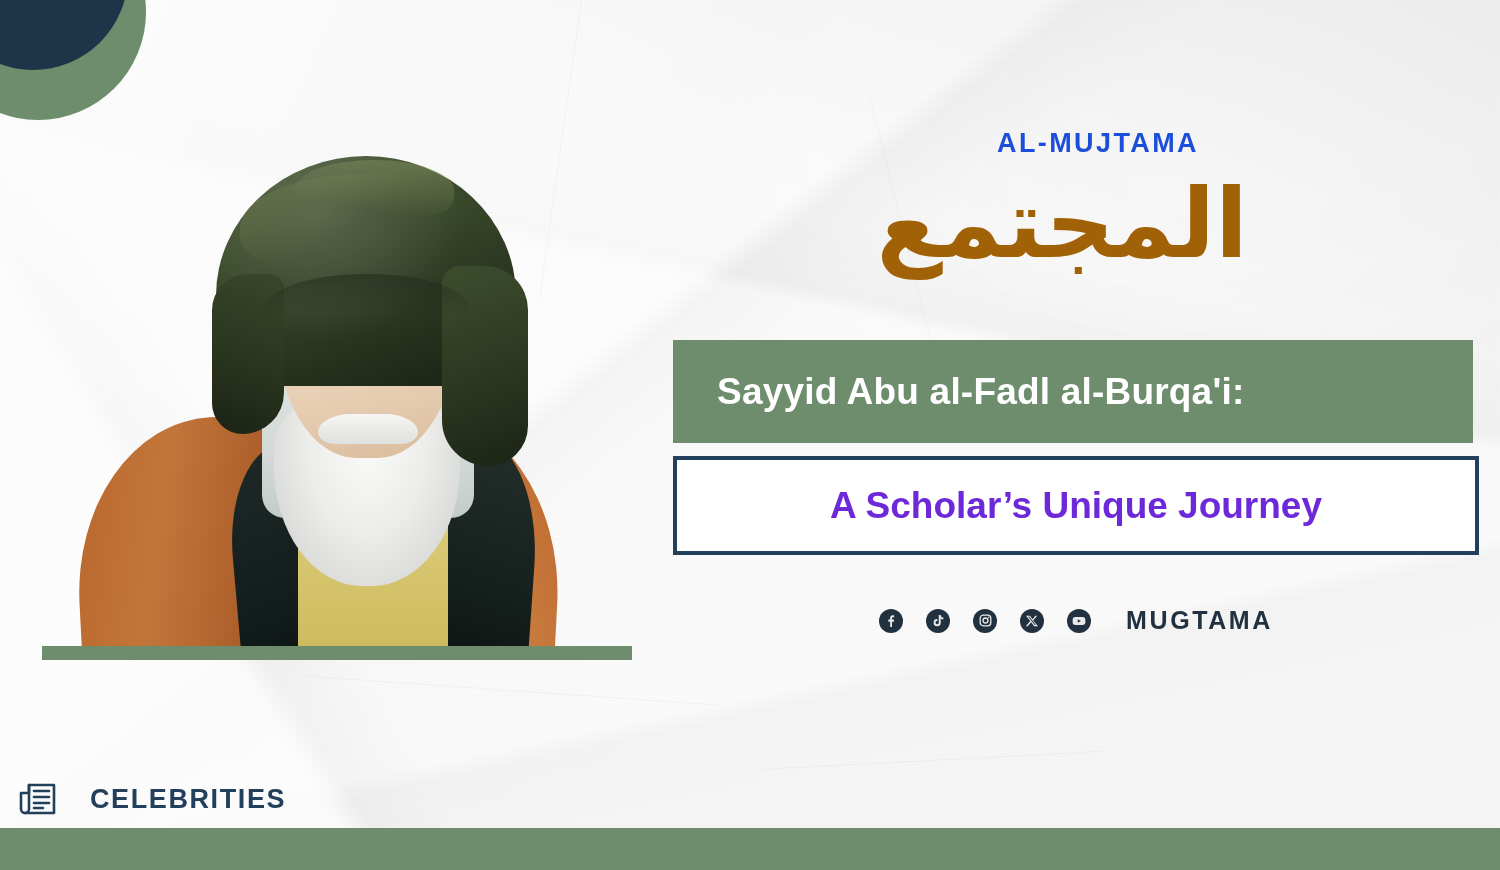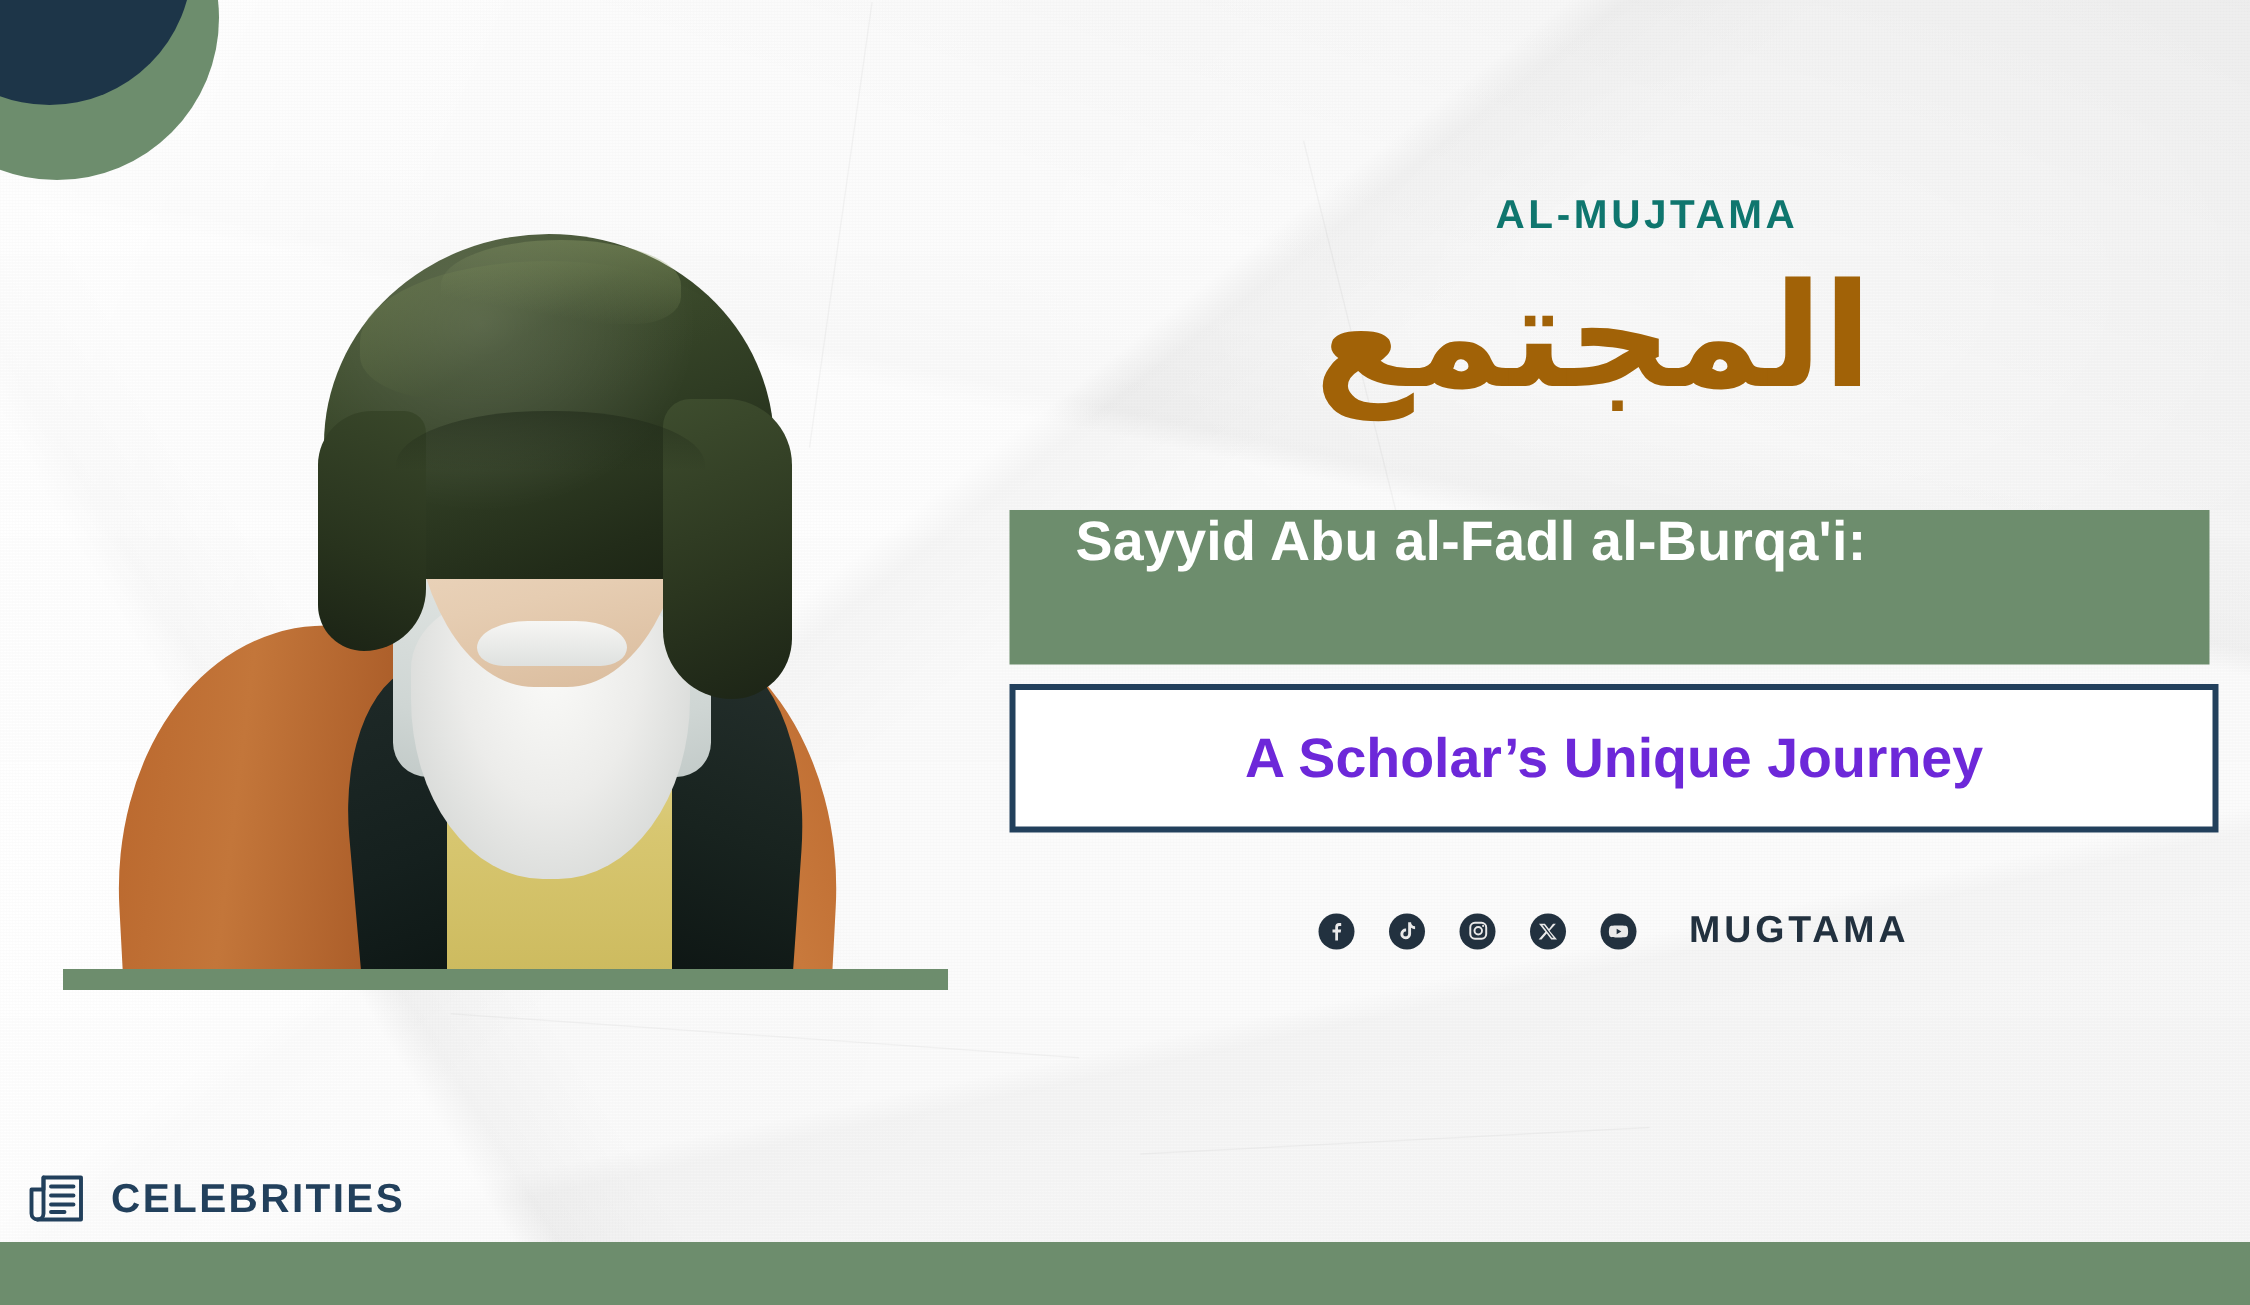--- a/index.html
+++ b/index.html
@@ -219,21 +219,21 @@
   }
   #brand-arabic{
     margin-top:2px; font-family:"DejaVu Sans", sans-serif;
     font-size:96px; font-weight:700; color:#1f3a55; line-height:1.32;
     direction:rtl;
   }
 
   
   #title-primary{
     position:absolute; left:673px; top:340px; width:800px; height:103px;
-    display:flex; align-items:flex-start;
+    display:flex; align-items:center;
   }
   #title-primary-text{
     color:#ffffff; font-size:37px; font-weight:700; letter-spacing:.2px;
     padding-left:44px;
   }
   #title-secondary{
     position:absolute; left:673px; top:456px; width:806px; height:99px;
     background:#ffffff; border:4px solid #22405c;
     display:flex; align-items:center; justify-content:center;
   }
@@ -253,21 +253,21 @@
     flex:0 0 auto;
   }
   .s-icon svg{ display:block; }
   #social-handle{
     margin-left:12px; color:#22313f; font-size:25px; font-weight:700; letter-spacing:2.6px;
   }
 
   
   #category{
     position:absolute; left:18px; top:782px;
-    display:flex; align-items:center; gap:16px;
+    display:flex; align-items:center; gap:32px;
   }
   #category-icon{ width:40px; height:34px; }
   #category-label{
     color:#22405c; font-size:27px; font-weight:700; letter-spacing:1.6px;
   }
 </style>
 </head>
 <body>
 
 <div id="poster" style="background: rgb(233, 233, 233);">
@@ -312,21 +312,21 @@
     <div class="p-layer" id="turban-fold-a"></div>
     <div class="p-layer" id="turban-fold-b"></div>
     <div class="p-layer" id="turban-drape-l"></div>
     <div class="p-layer" id="turban-drape-r"></div>
     <div class="p-layer" id="turban-shadow"></div>
     <div id="portrait-fade"></div>
   </div>
   <div id="portrait-underline" style="background: rgb(109, 141, 109);"></div>
 
   <div id="brand">
-    <div id="brand-latin" style="color: #0f766e;">AL-MUJTAMA</div>
+    <div id="brand-latin" style="color: #1d4ed8;">AL-MUJTAMA</div>
     <div id="brand-arabic" style="color: #a16207;">المجتمع</div>
   </div>
 
   <div id="title-primary" style="background: rgb(109, 141, 109);">
     <div id="title-primary-text" style="color: rgb(255, 255, 255);">Sayyid Abu al-Fadl al-Burqa'i:</div>
   </div>
   <div id="title-secondary" style="background: rgb(255, 255, 255); border-color: rgb(34, 64, 92);">
     <div id="title-secondary-text" style="color: #6d28d9;">A Scholar’s Unique Journey</div>
   </div>
 

